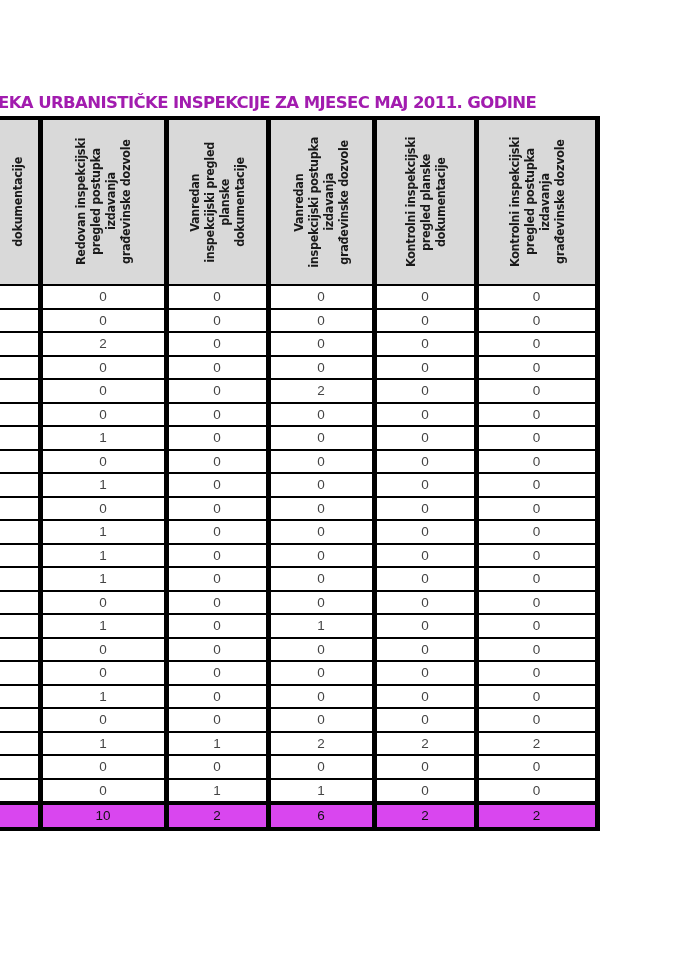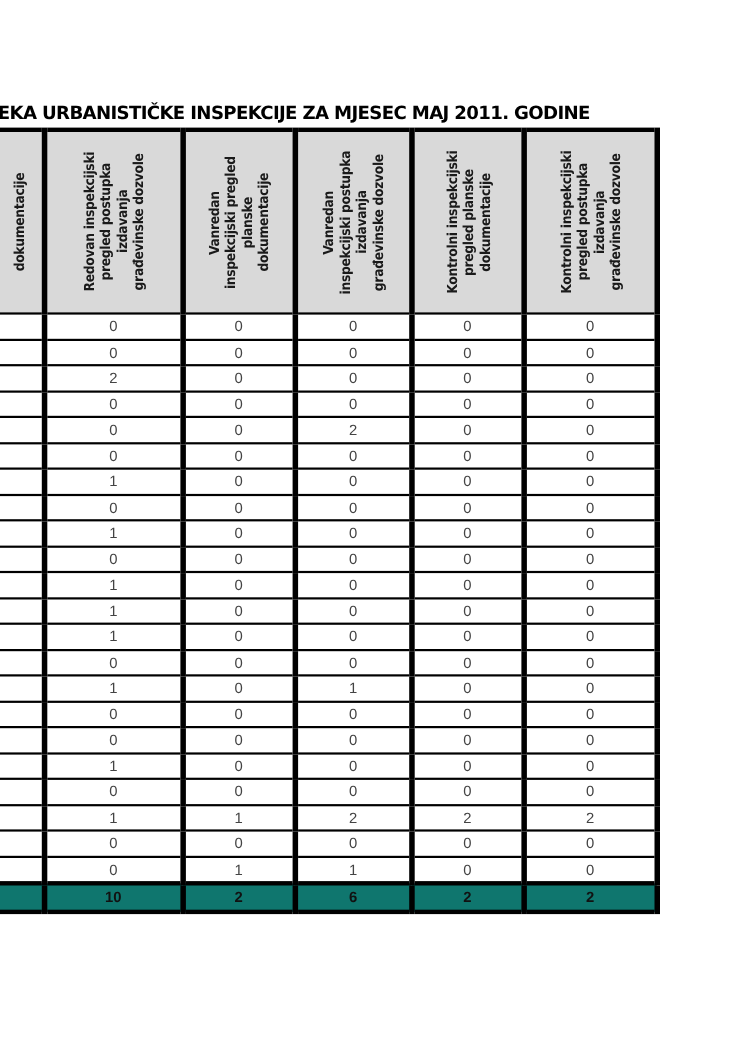--- a/index.html
+++ b/index.html
@@ -1,29 +1,29 @@
 <!DOCTYPE html>
 <html><head>
   <meta charset="utf-8">
   <style>
     html, body { margin: 0; padding: 0; background: #ffffff; }
     body { width: 679px; height: 960px; position: relative; overflow: hidden;
            font-family: "Liberation Sans", "DejaVu Sans", sans-serif; color: #111; }
     .title { position: absolute; left: 0; top: 91px; width: 671px; height: 24px;
              font-family: "DejaVu Sans", sans-serif; font-weight: bold; font-size: 16.5px;
-             letter-spacing: -0.6px; white-space: nowrap; line-height: 24px; color: #000000; text-indent: -2px; }
+             letter-spacing: -0.6px; white-space: nowrap; line-height: 24px; color: #a21caf; text-indent: -2px; }
     .table-wrap { position: absolute; left: -6px; top: 116px; }
     table { border-collapse: collapse; table-layout: fixed; }
     td, th { border: 2px solid #000; padding: 0; text-align: center; }
     th { background: #d9d9d9; height: 164px; vertical-align: middle; }
     .vtext { writing-mode: vertical-rl; transform: rotate(180deg); font-size: 12.5px; font-weight: bold;
              line-height: 15px; text-align: center; margin: 0 auto; white-space: pre-line; color: #1a1a1a;
              font-family: "DejaVu Sans Condensed", "DejaVu Sans", sans-serif; letter-spacing: -0.3px; }
     td { height: 21.5px; font-size: 13.5px; color: #444; background: #fff; }
-    tr.total td { background: #0f766e; font-weight: bold; color: #111; }
+    tr.total td { background: #d946ef; font-weight: normal; color: #111; }
     col.c0 { width: 44px; }
     col.c1 { width: 126px; }
     col.c2 { width: 102px; }
     col.c3 { width: 106px; }
     col.c4 { width: 102px; }
     col.c5 { width: 121px; }
     th.sep, td.sep { border-right-width: 5px; }
     table { border: 4px solid #000; }
     tr.total td { border-top-width: 4px; }
   </style>

